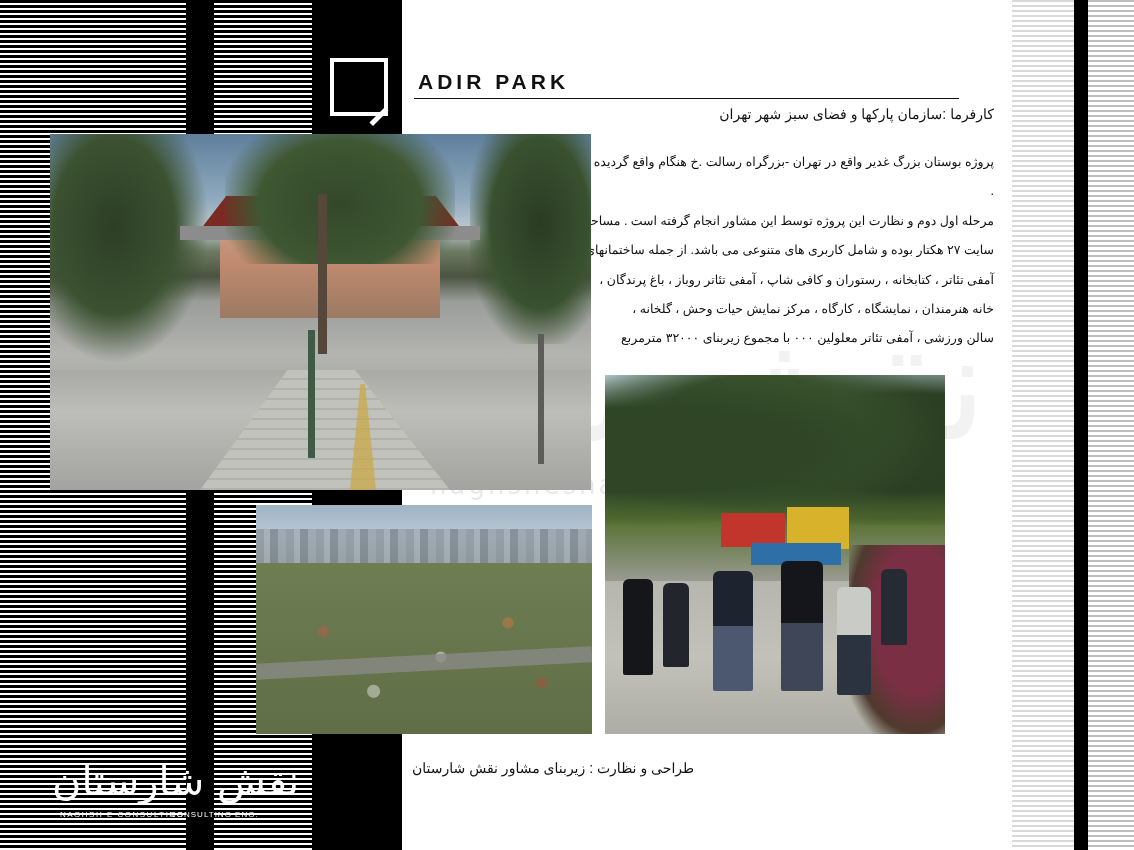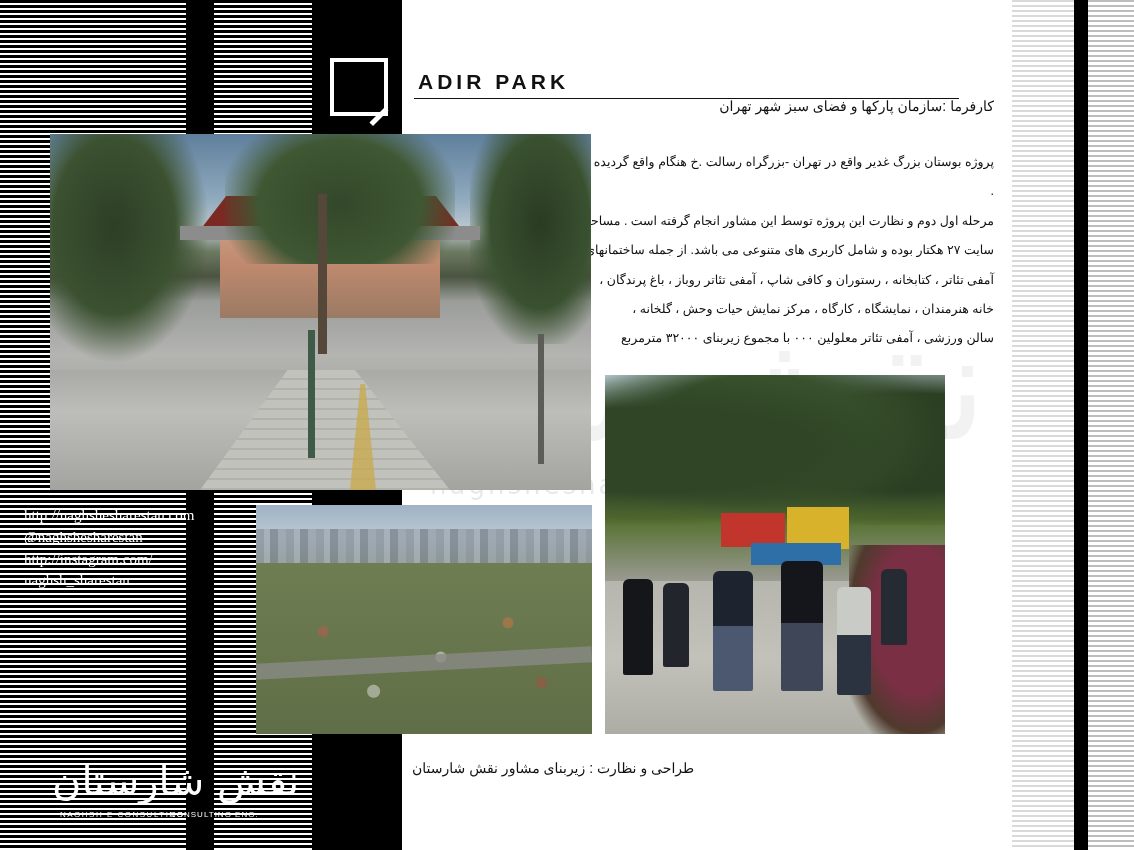--- a/index.html
+++ b/index.html
@@ -123,21 +123,21 @@
     font-size: 14px;
     color: #111111;
     direction: rtl;
     white-space: nowrap;
   }
 
   
   .client-line {
     position: absolute;
     right: 140px;
-    top: 98px;
+    top: 106px;
     font-size: 14px;
     color: #111111;
     direction: rtl;
     white-space: nowrap;
   }
   .desc {
     position: absolute;
     right: 140px;
     top: 148px;
     width: 430px;
@@ -416,26 +416,20 @@
     <div class="plaza"></div>
     <div class="bush"></div>
     <div class="person p4"></div>
     <div class="person p5"></div>
     <div class="person p1"></div>
     <div class="person p2"></div>
     <div class="person p3"></div>
     <div class="person p6"></div>
   </div>
 
-  <div class="contact">
-    <div>http://naghshesharestan.com</div>
-    <div>@naghshesharestan</div>
-    <div>http://instagram.com/</div>
-    <div>naghsh_sharestan</div>
-  </div>
 
   <div class="footer-fa">طراحی و نظارت  : زیربنای مشاور نقش شارستان</div>
 
   <div class="brand-mark">
     <div class="brand-script">نقش شارستان</div>
     <div class="brand-en">NAGHSH E CONSULTING</div>
     <div class="brand-en2">CONSULTING ENG.</div>
   </div>
 
 </div>

